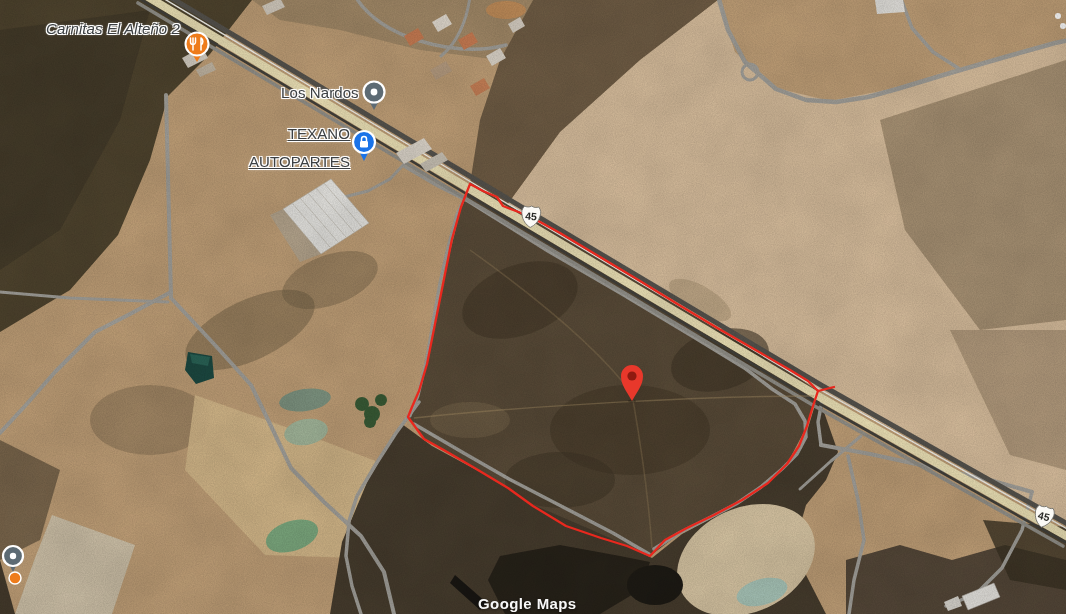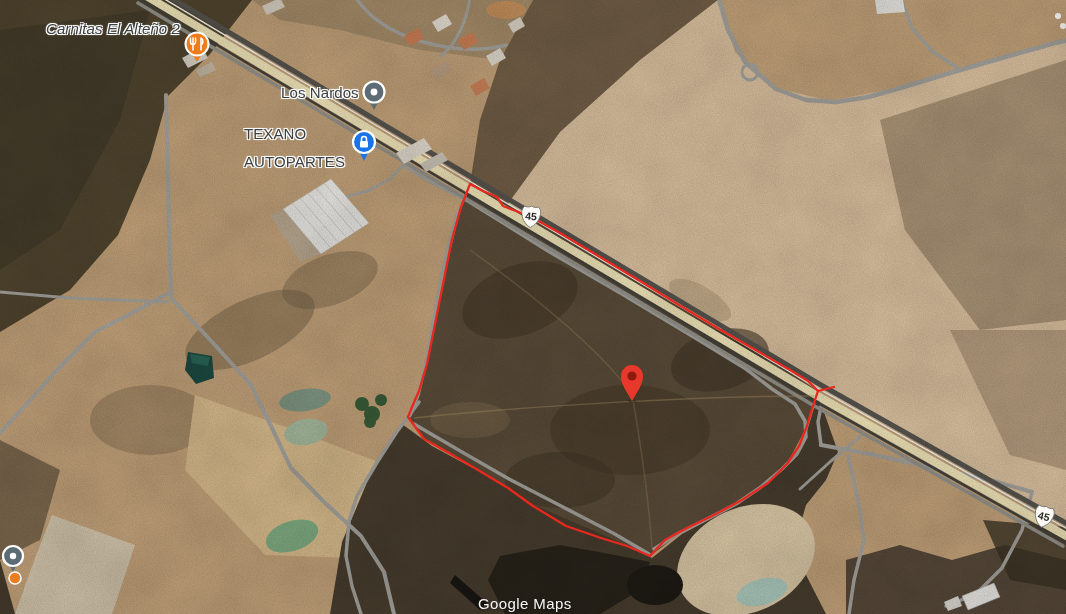--- a/index.html
+++ b/index.html
@@ -7,23 +7,23 @@
     position:relative;width:1066px;height:614px;overflow:hidden;
     background:#c1a078;font-family:"Liberation Sans",sans-serif;
     user-select:none;
   }
   .stage svg{position:absolute;left:0;top:0;display:block;}
   .poi-label{
     position:absolute;font-size:15px;font-weight:500;color:#3c4043;
     white-space:nowrap;letter-spacing:.1px;
     text-shadow:-1px -1px 0 #fff,1px -1px 0 #fff,-1px 1px 0 #fff,1px 1px 0 #fff,0 0 3px #fff;
   }
-  .poi-label.two-line{white-space:normal;text-align:left;line-height:16px;}
+  .poi-label.two-line{white-space:normal;text-align:right;line-height:16px;text-decoration:underline;}
   .watermark{
-    position:absolute;left:478px;top:595px;font-size:15px;font-weight:400;
+    position:absolute;left:478px;top:595px;font-size:15px;font-weight:700;
     color:#f8f8f8;letter-spacing:.4px;
     text-shadow:0 1px 3px rgba(0,0,0,.5);
   }
 </style>
 </head>
 <body>
 
 <div class="stage">
   <svg width="1066" height="614" viewBox="0 0 1066 614">
     <defs>

